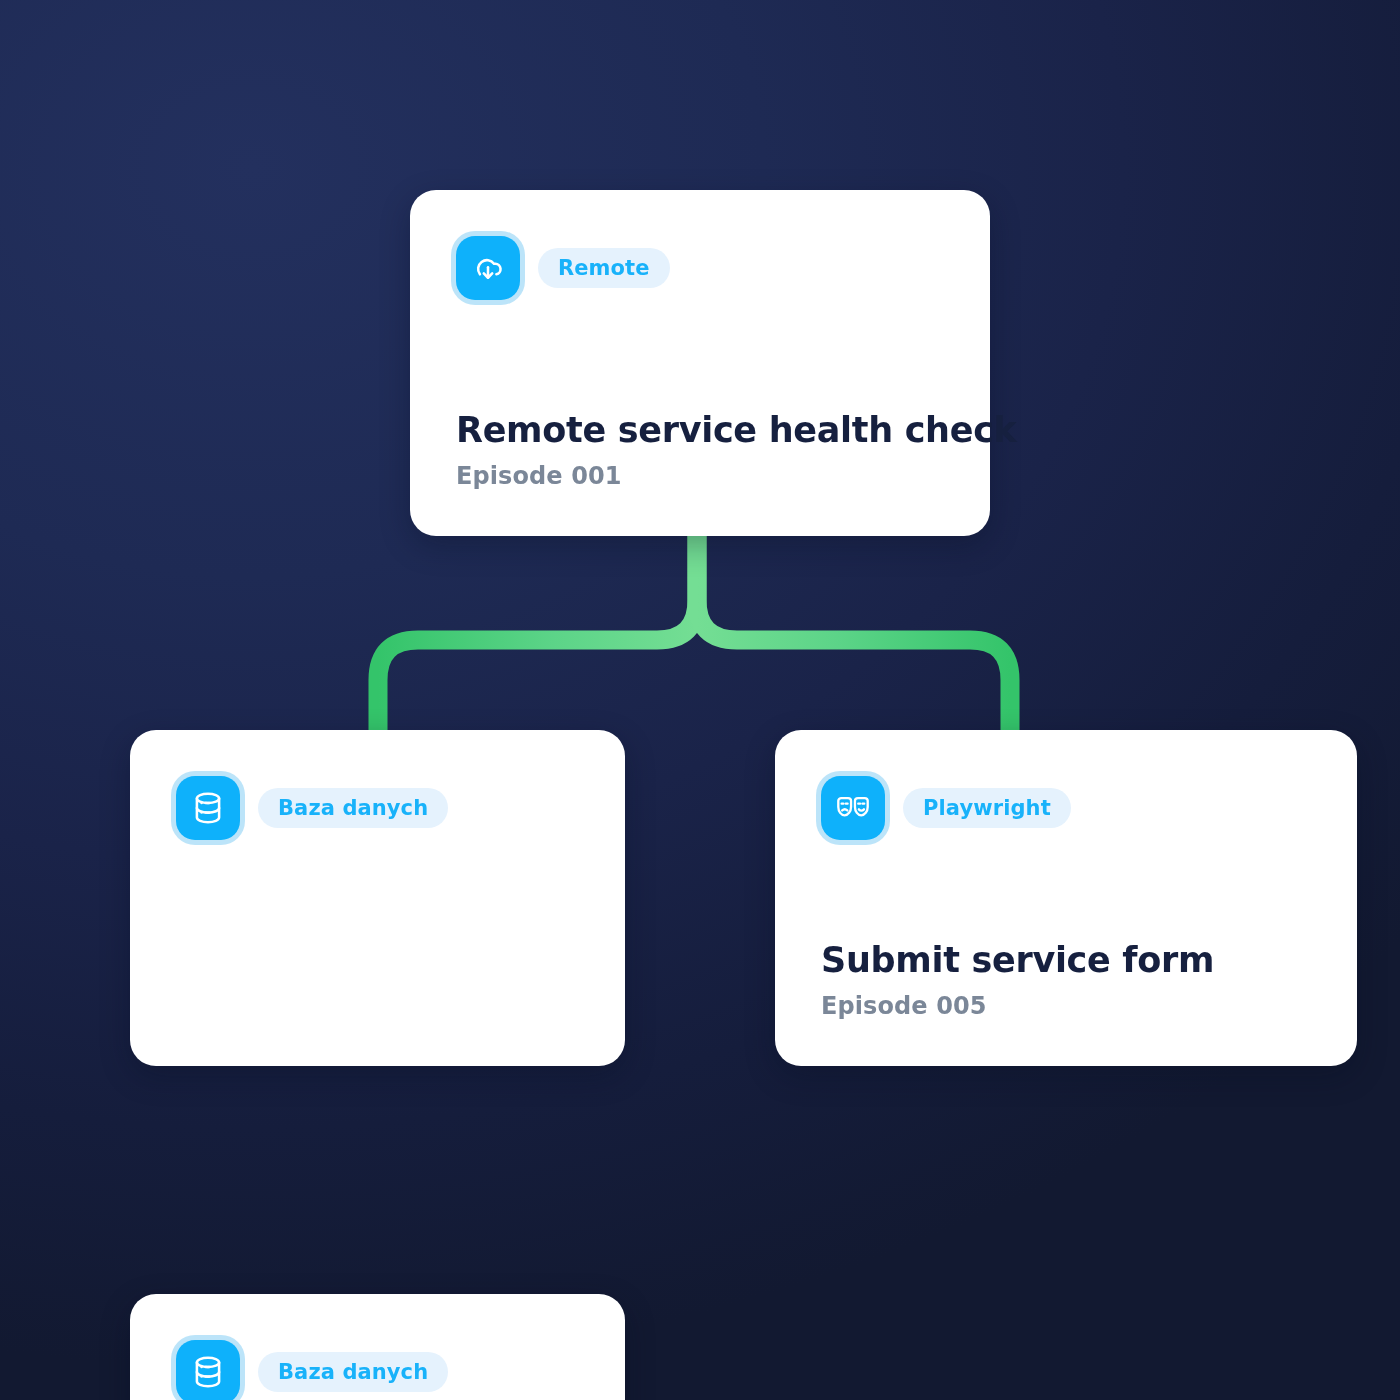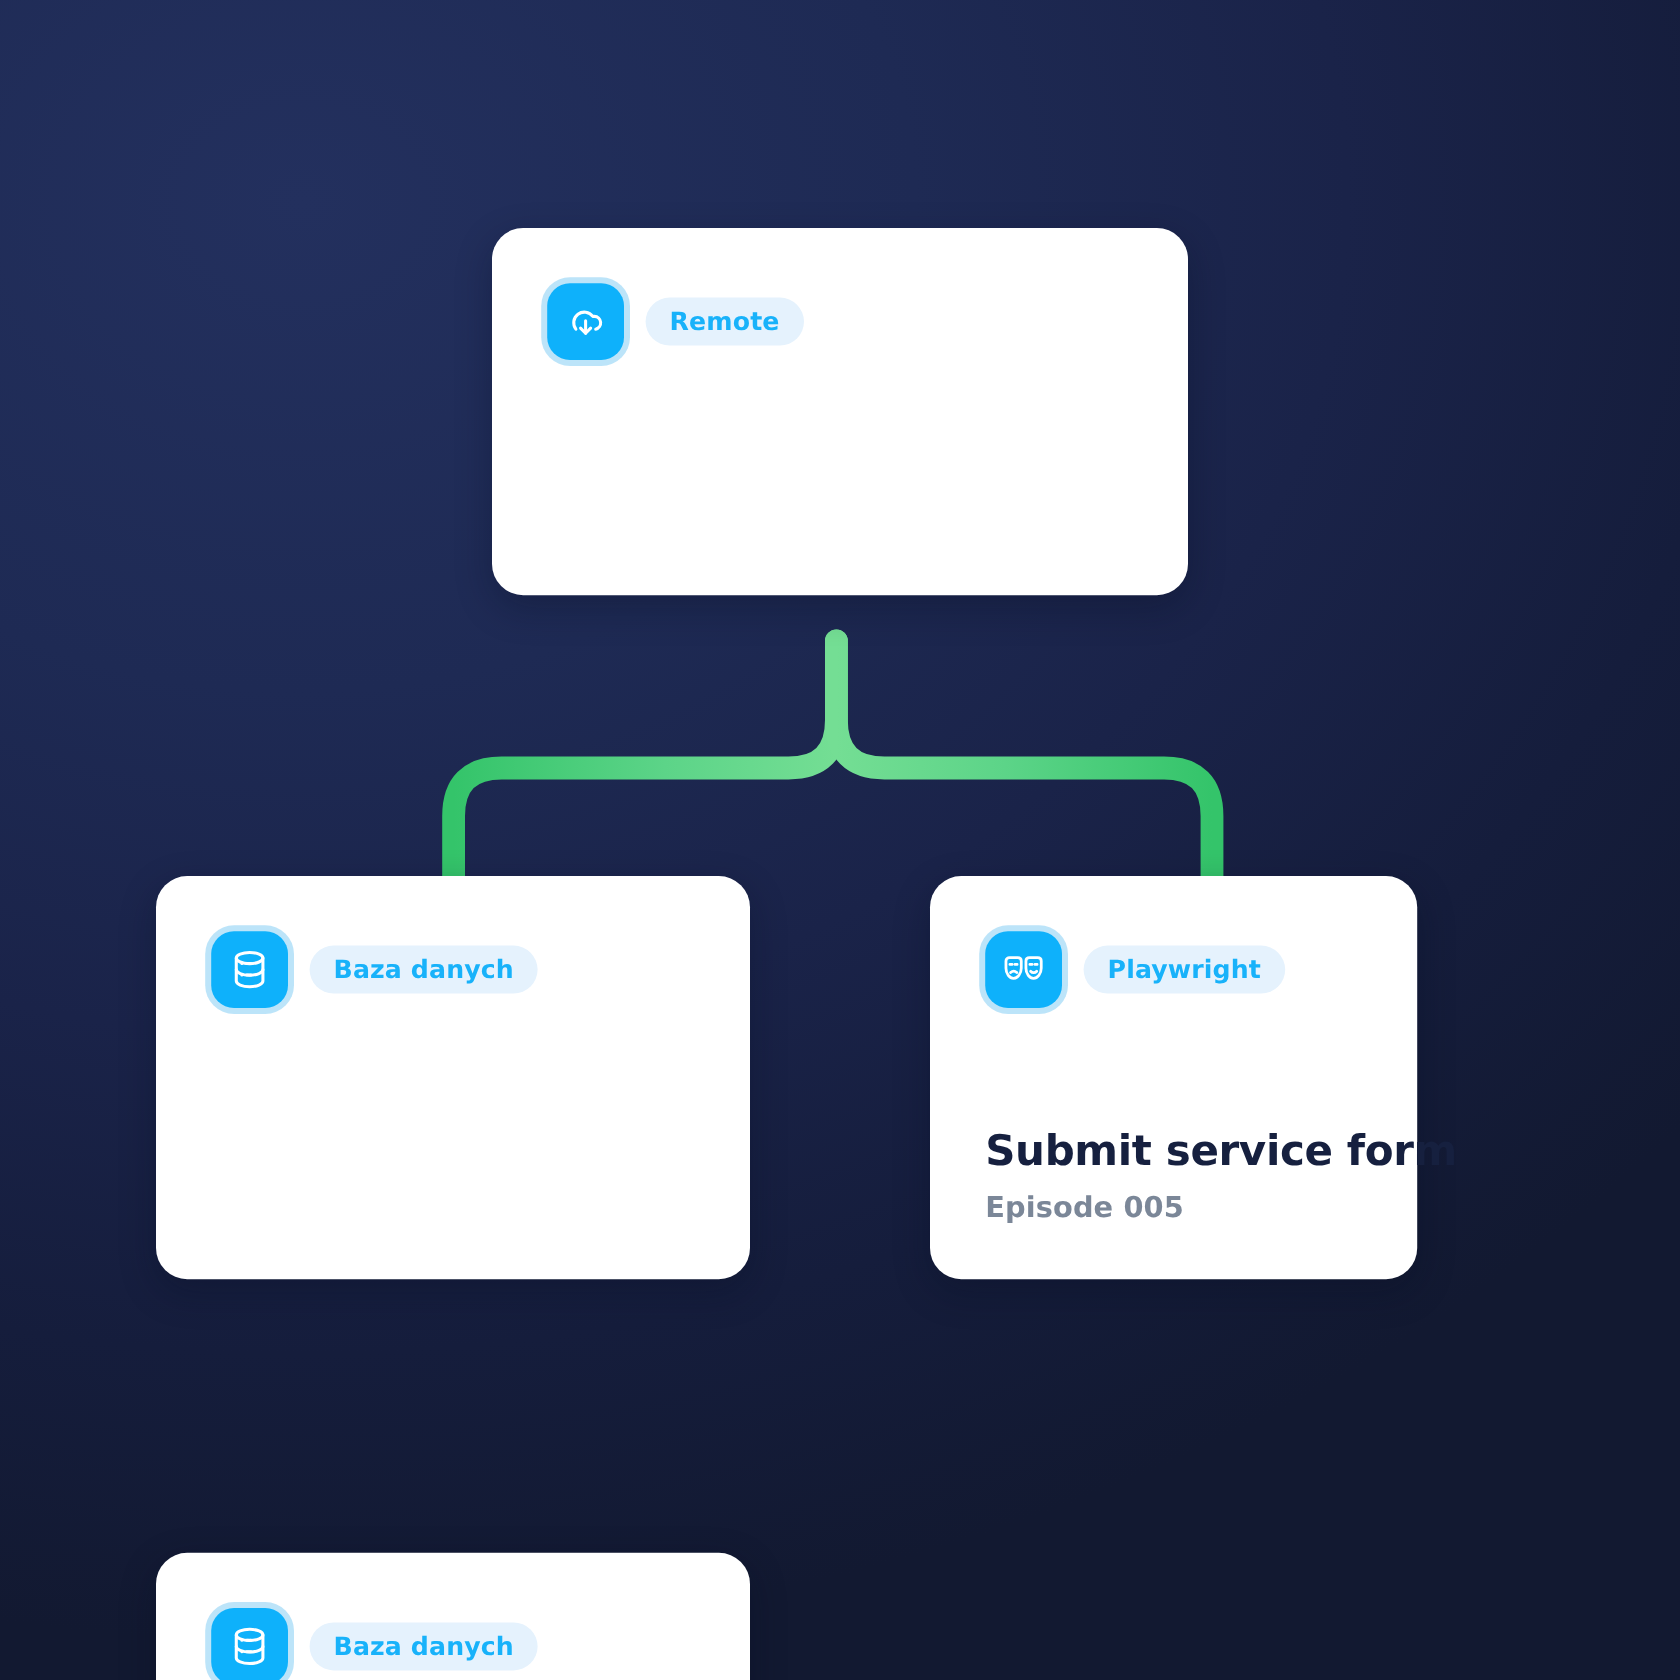--- a/index.html
+++ b/index.html
@@ -82,23 +82,23 @@
     white-space: nowrap;
   }
   .card-sub {
     color: #7b8798;
     font-size: 24px;
     font-weight: 600;
     letter-spacing: 0.1px;
     margin: 0;
   }
   
-  #card-ep001 { left: 410px;  top: 190px;  width: 580px; height: 306px; }
+  #card-ep001 { left: 410px;  top: 190px;  width: 580px; height: 346px; }
   #card-ep003 { left: 130px;  top: 730px;  width: 495px; height: 336px; }
-  #card-ep002 { left: 775px;  top: 730px;  width: 406px; height: 336px; }
+  #card-ep002 { left: 775px;  top: 730px;  width: 582px; height: 336px; }
   #card-ep004 { left: 130px;  top: 1294px; width: 495px; height: 336px; }
 </style>
 </head>
 <body>
 
 <div id="stage">
 
   <svg id="edges" viewBox="0 0 1400 1400" width="1400" height="1400">
     <defs>
       <linearGradient id="gradLeft" x1="0" y1="0" x2="1" y2="0">
@@ -128,20 +128,24 @@
   <div class="card" id="card-ep001">
     <div class="card-head">
       <div class="icon-tile">
         <svg width="36" height="36" viewBox="0 0 24 24" fill="none" stroke="#ffffff" stroke-width="1.7" stroke-linecap="round" stroke-linejoin="round">
           <path d="M17.6 16.2a3.6 3.6 0 0 0-.7-7.1h-.9A5.2 5.2 0 1 0 6.6 16.2"></path>
           <path d="M12 11.5v6.8"></path>
           <path d="M9.2 15.6 12 18.5l2.8-2.9"></path>
         </svg>
       </div>
       <span class="badge">Remote</span>
+    </div>
+    <div class="card-body">
+      <p class="card-title">Remote service health check</p>
+      <p class="card-sub">Episode 001</p>
     </div>
   </div>
 
   <div class="card" id="card-ep003">
     <div class="card-head">
       <div class="icon-tile">
         <svg width="36" height="36" viewBox="0 0 24 24" fill="none" stroke="#ffffff" stroke-width="1.7" stroke-linecap="round" stroke-linejoin="round">
           <ellipse cx="12" cy="5.6" rx="7.4" ry="3.1"></ellipse>
           <path d="M4.6 5.6v12.8c0 1.7 3.3 3.1 7.4 3.1s7.4-1.4 7.4-3.1V5.6"></path>
           <path d="M4.6 12c0 1.7 3.3 3.1 7.4 3.1s7.4-1.4 7.4-3.1"></path>

